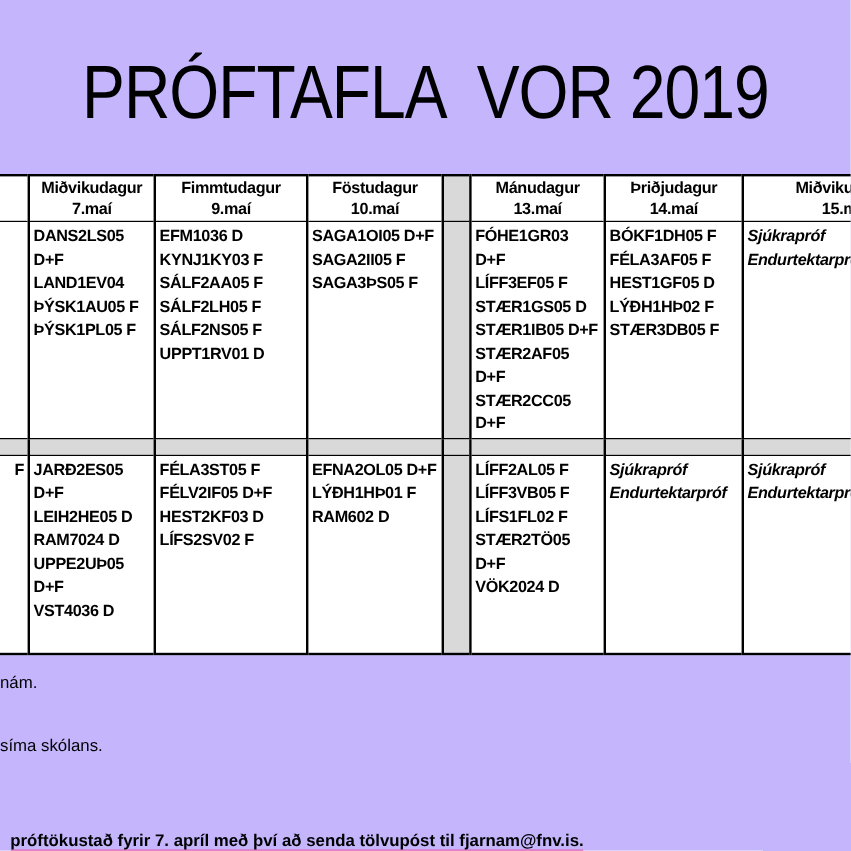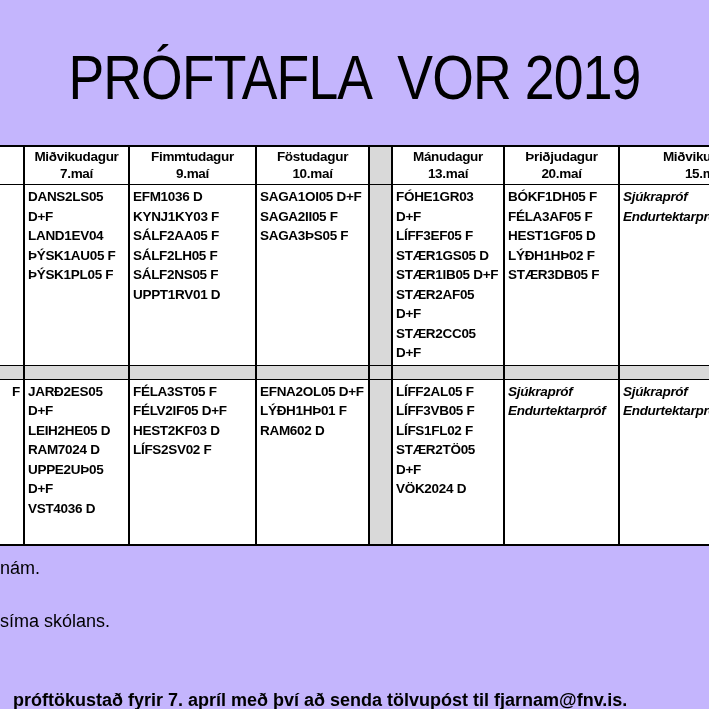--- a/index.html
+++ b/index.html
@@ -55,29 +55,29 @@
   tr.sep-row { height: 14px; }
   tr.sep-row td { background: #d9d9d9; padding: 0; }
   tr.r2 { height: 166px; }
   .sepcol { background: #d9d9d9; }
   th.cut { text-align: right; padding-right: 4px; }
   td.cut { text-align: right; padding-right: 14px; }
   td.italic { font-style: italic; }
   .note {
     position: absolute;
     left: 0;
-    font-size: 18px;
+    font-size: 14px;
     line-height: 19.5px;
     white-space: pre;
   }
   .note.bold {
     left: -7px;
     font-weight: 700;
   }
-  .note.bold span { border-bottom: 2px solid #f9a8d4; padding-bottom: 0px; }
+  .note.bold span { border-bottom: 2px solid #ec4899; padding-bottom: 0px; }
 </style>
 </head>
 <body>
 
 <div class="page">
 
   <h1 class="title">PRÓFTAFLA  VOR 2019</h1>
 
   <table class="exam">
     <colgroup>
@@ -107,21 +107,21 @@
         <div>Föstudagur</div>
         <div>10.maí</div>
       </th>
       <th class="sepcol"></th>
       <th>
         <div>Mánudagur</div>
         <div>13.maí</div>
       </th>
       <th>
         <div>Þriðjudagur</div>
-        <div>20.maí</div>
+        <div>14.maí</div>
       </th>
       <th>
         <div>Miðvikudagur</div>
         <div>15.maí</div>
       </th>
     </tr>
     <tr class="r1">
       <td class="cut"></td>
       <td>DANS2LS05 D+F
 LAND1EV04

